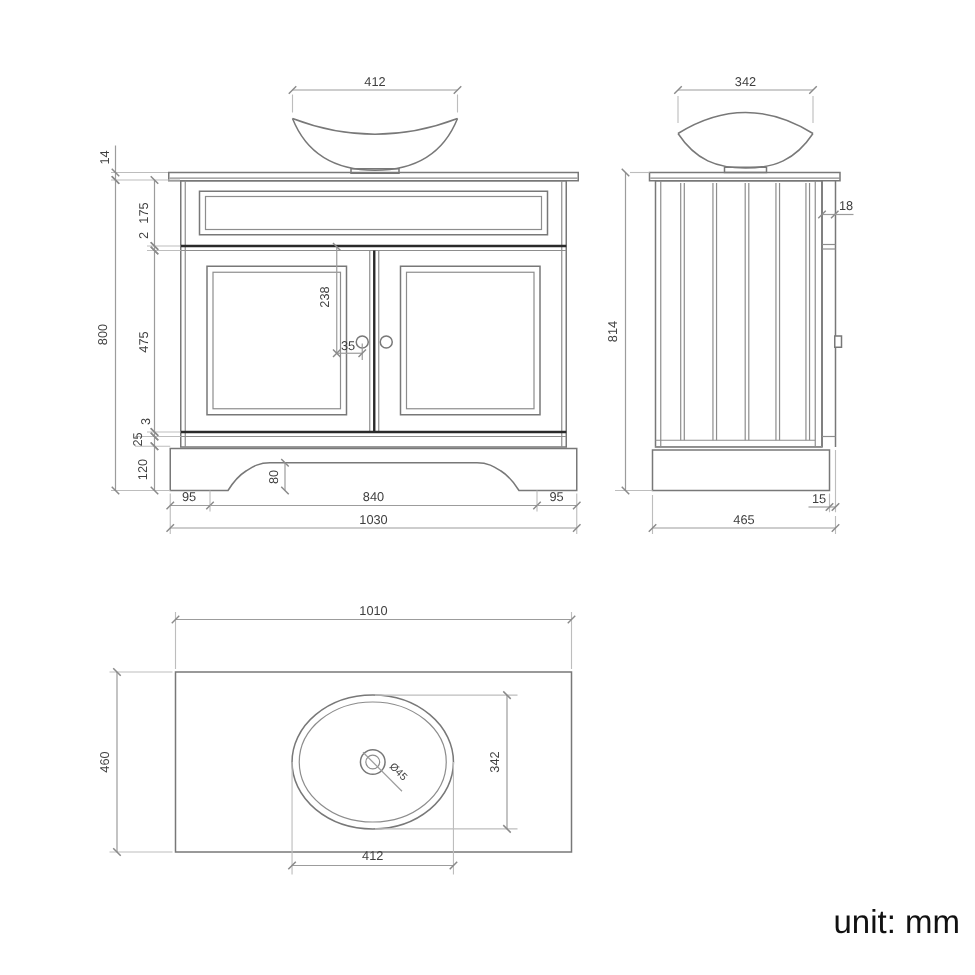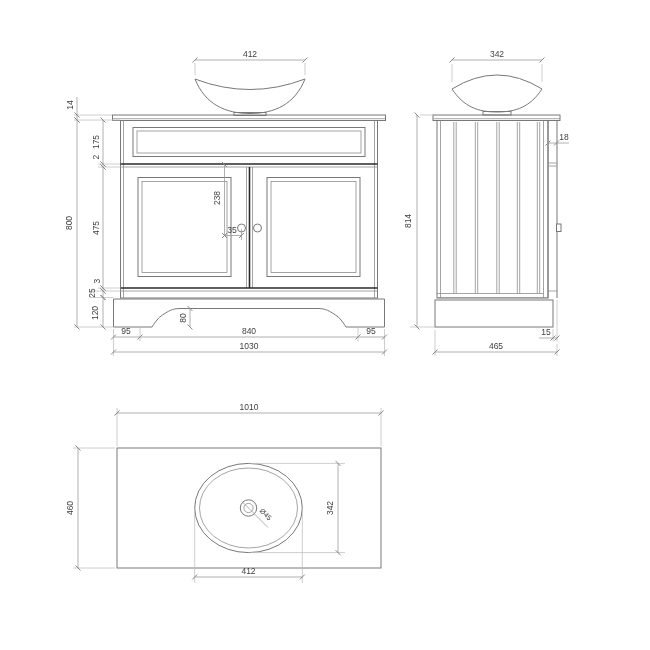--- a/index.html
+++ b/index.html
@@ -233,13 +233,14 @@
     <line class="dim" x1="338" y1="463.4" x2="338" y2="552.6" marker-start="url(#tick)" marker-end="url(#tick)"></line>
     <text class="dtxt" transform="rotate(-90 332.5 508)" x="332.5" y="508">342</text>
 
     <line class="ext" x1="194.7" y1="508" x2="194.7" y2="583"></line>
     <line class="ext" x1="302.3" y1="508" x2="302.3" y2="583"></line>
     <line class="dim" x1="194.7" y1="577" x2="302.3" y2="577" marker-start="url(#tick)" marker-end="url(#tick)"></line>
     <text class="dtxt" x="248.5" y="573.5">412</text>
   </g>
 </svg>
 
+<div class="unit-note">unit: mm</div>
 </div>
 
 </body></html>

